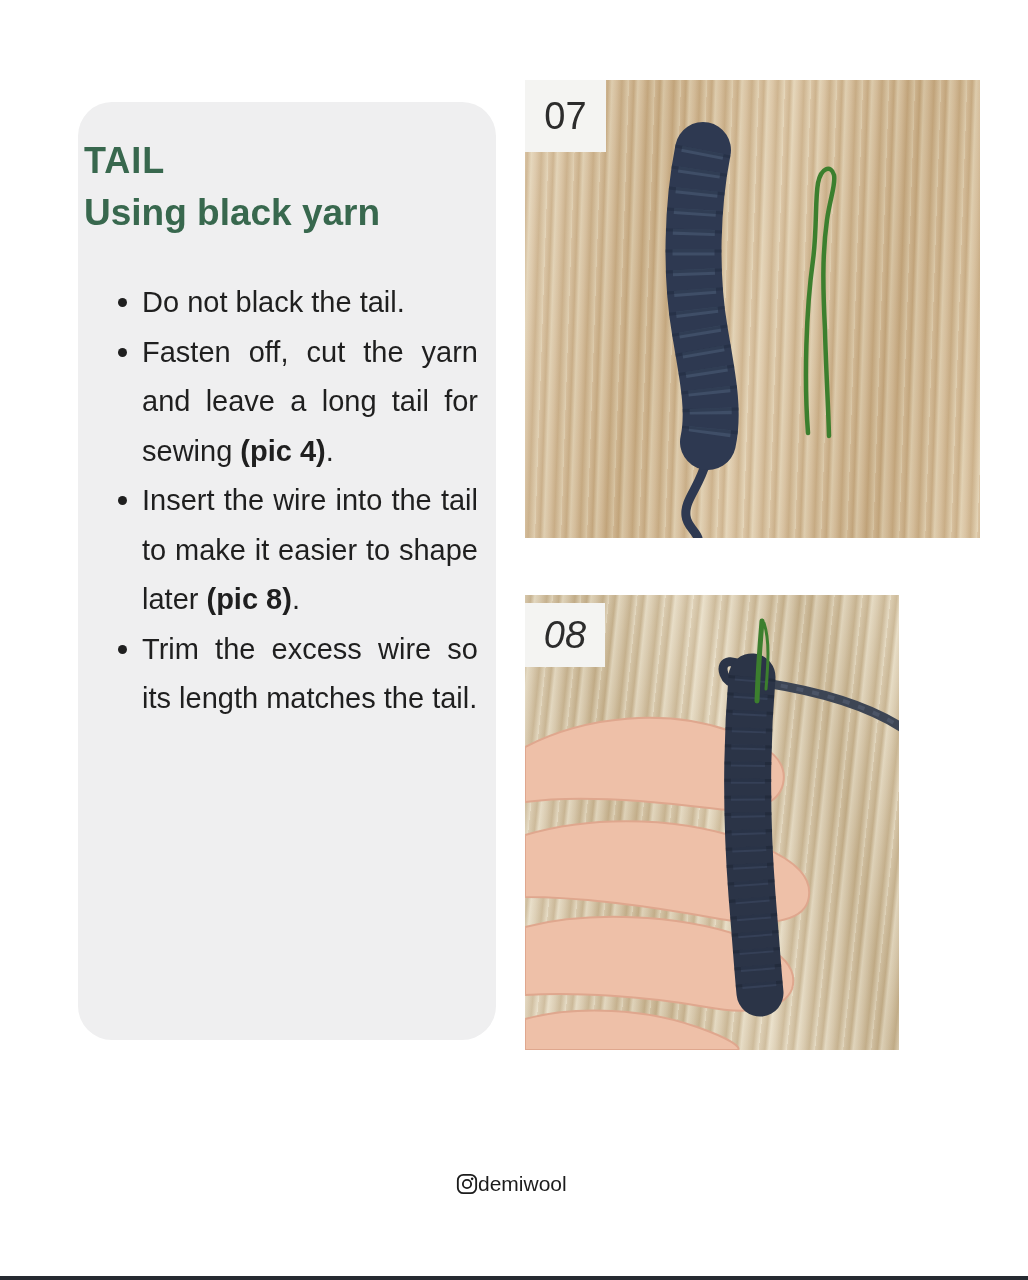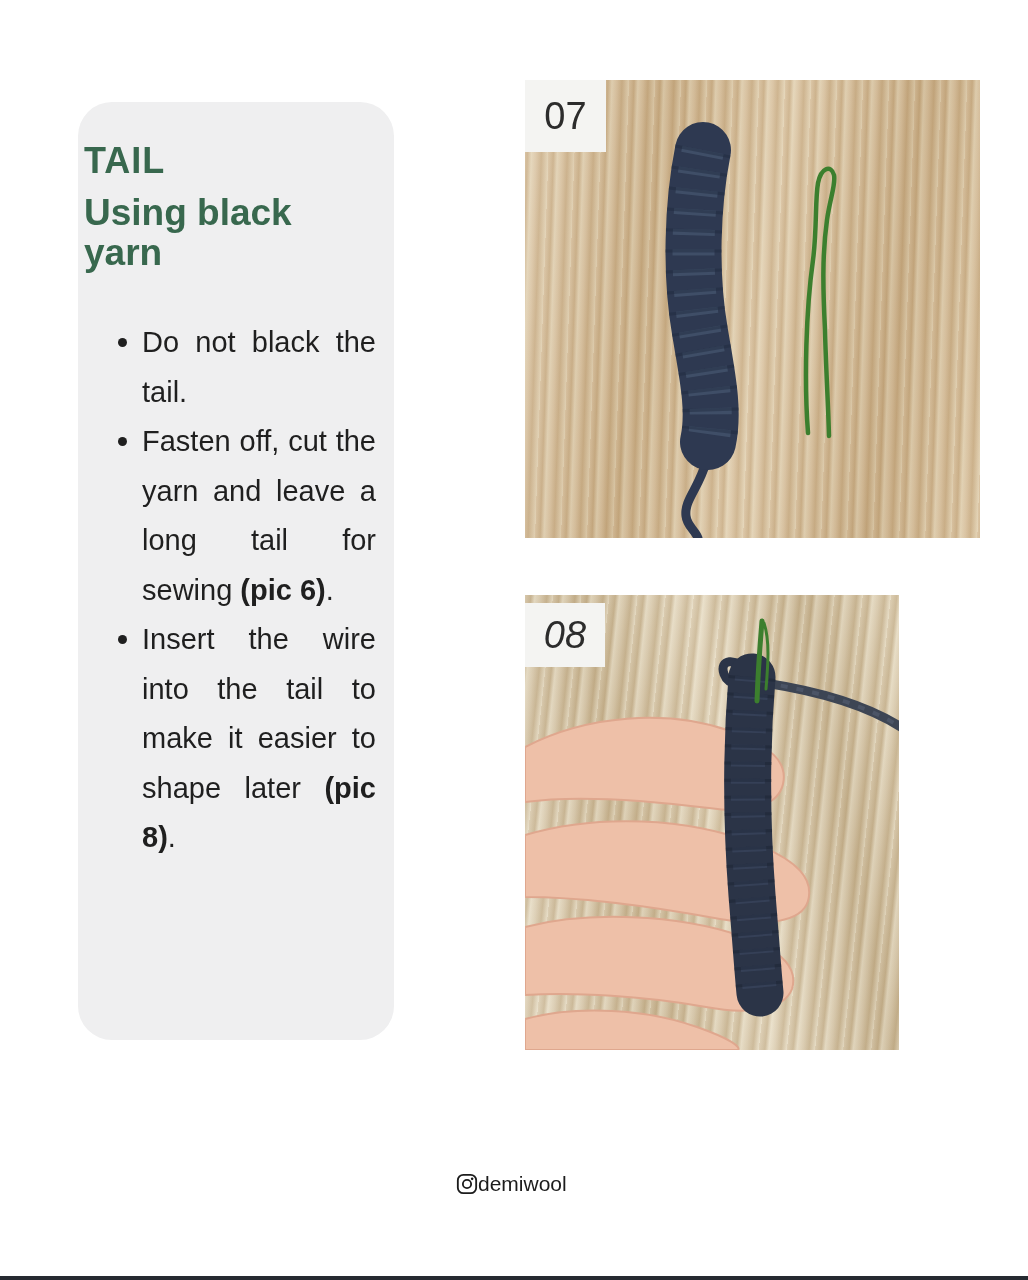--- a/index.html
+++ b/index.html
@@ -5,21 +5,21 @@
   * { margin:0; padding:0; box-sizing:border-box; }
   html,body { background:#ffffff; }
   body { font-family:"Liberation Sans", sans-serif; color:var(--text-dark,#1f1f1f); }
   .page {
     position:relative; width:1028px; height:1280px;
     background:#ffffff; overflow:hidden;
   }
 
   
   .panel {
-    position:absolute; left:78px; top:102px; width:316px; height:938px;
+    position:absolute; left:78px; top:102px; width:418px; height:938px;
     background:var(--panel-bg,#efeff0); border-radius:34px;
     padding:38px 18px 0 6px;
   }
   .panel h1 {
     font-size:36px; line-height:42px; font-weight:700;
     color:var(--accent-green,#38684e); letter-spacing:1px;
   }
   .panel h2 {
     font-size:37px; line-height:40px; font-weight:700;
     margin-top:11px; color:var(--accent-green,#38684e);
@@ -91,22 +91,23 @@
 
 <div class="page">
 
   <section class="panel">
     <h1>TAIL</h1>
     <h2>Using black yarn</h2>
 
 
     <ul class="bullets">
       <li><span>Do not black the tail.</span><b></b><span></span></li>
-      <li><span>Fasten off, cut the yarn and leave a long tail for sewing </span><b>(pic 6)</b><span>.</span></li>
+      <li><span>Fasten off, cut the yarn and leave a long tail for sewing </span><b>(pic 4)</b><span>.</span></li>
       <li><span>Insert the wire into the tail to make it easier to shape later </span><b>(pic 8)</b><span>.</span></li>
+      <li><span>Trim the excess wire so its length matches the tail.</span><b></b><span></span></li>
     </ul>
   </section>
 
   <figure class="photo photo-07">
     <svg viewBox="0 0 455 458" width="455" height="458">
 
       <path d="M181,382 C174,408 159,420 161,436 C162,446 170,450 173,458" fill="none" stroke="var(--yarn-navy)" stroke-width="9" stroke-linecap="round"></path>
 
       <g>
         <path d="M178,70 C167,125 165,195 175,252 C182,294 190,330 183,362" fill="none" stroke="var(--yarn-navy)" stroke-width="56" stroke-linecap="round"></path>

